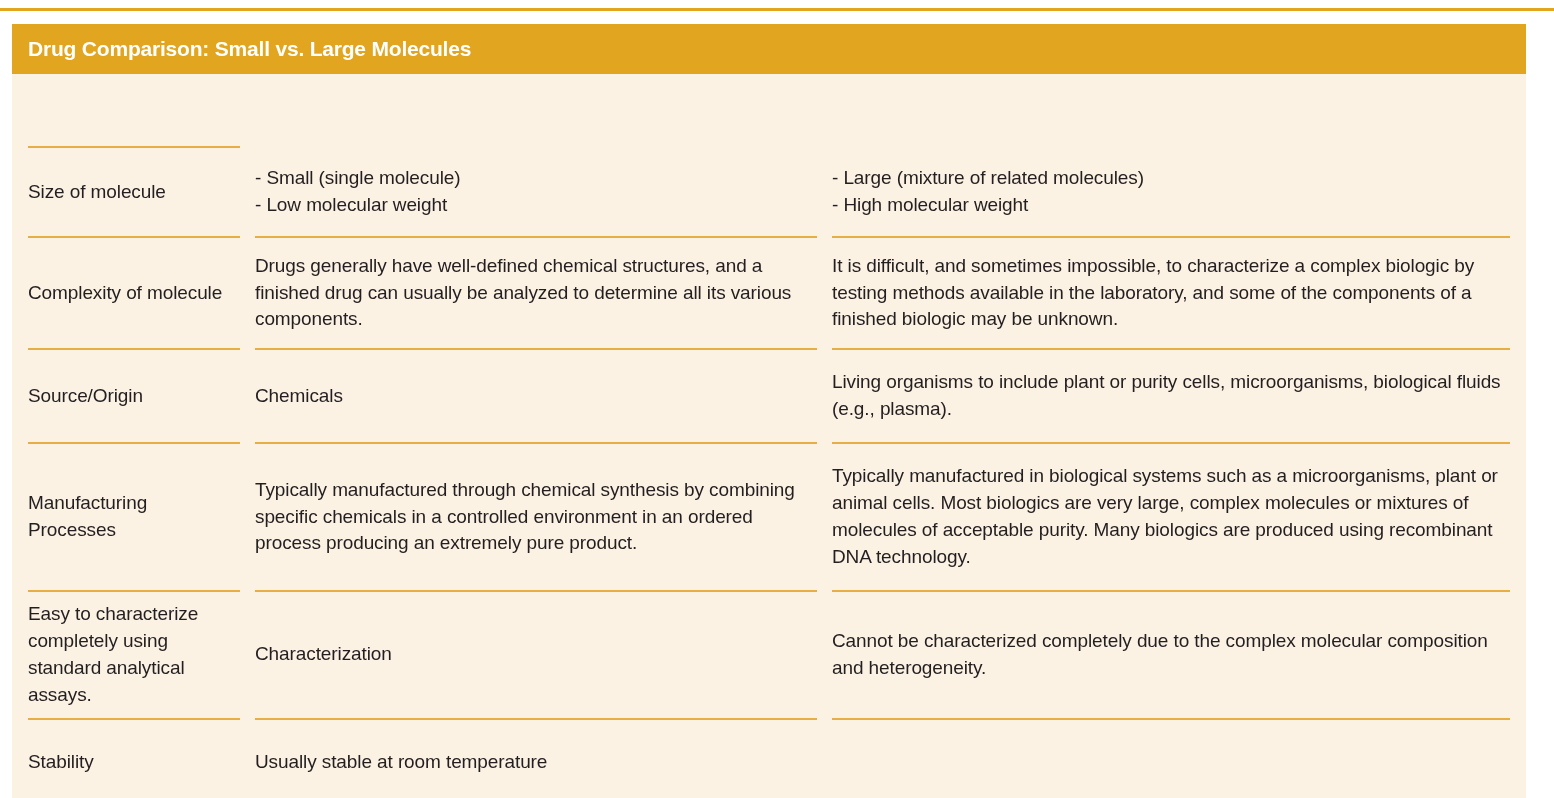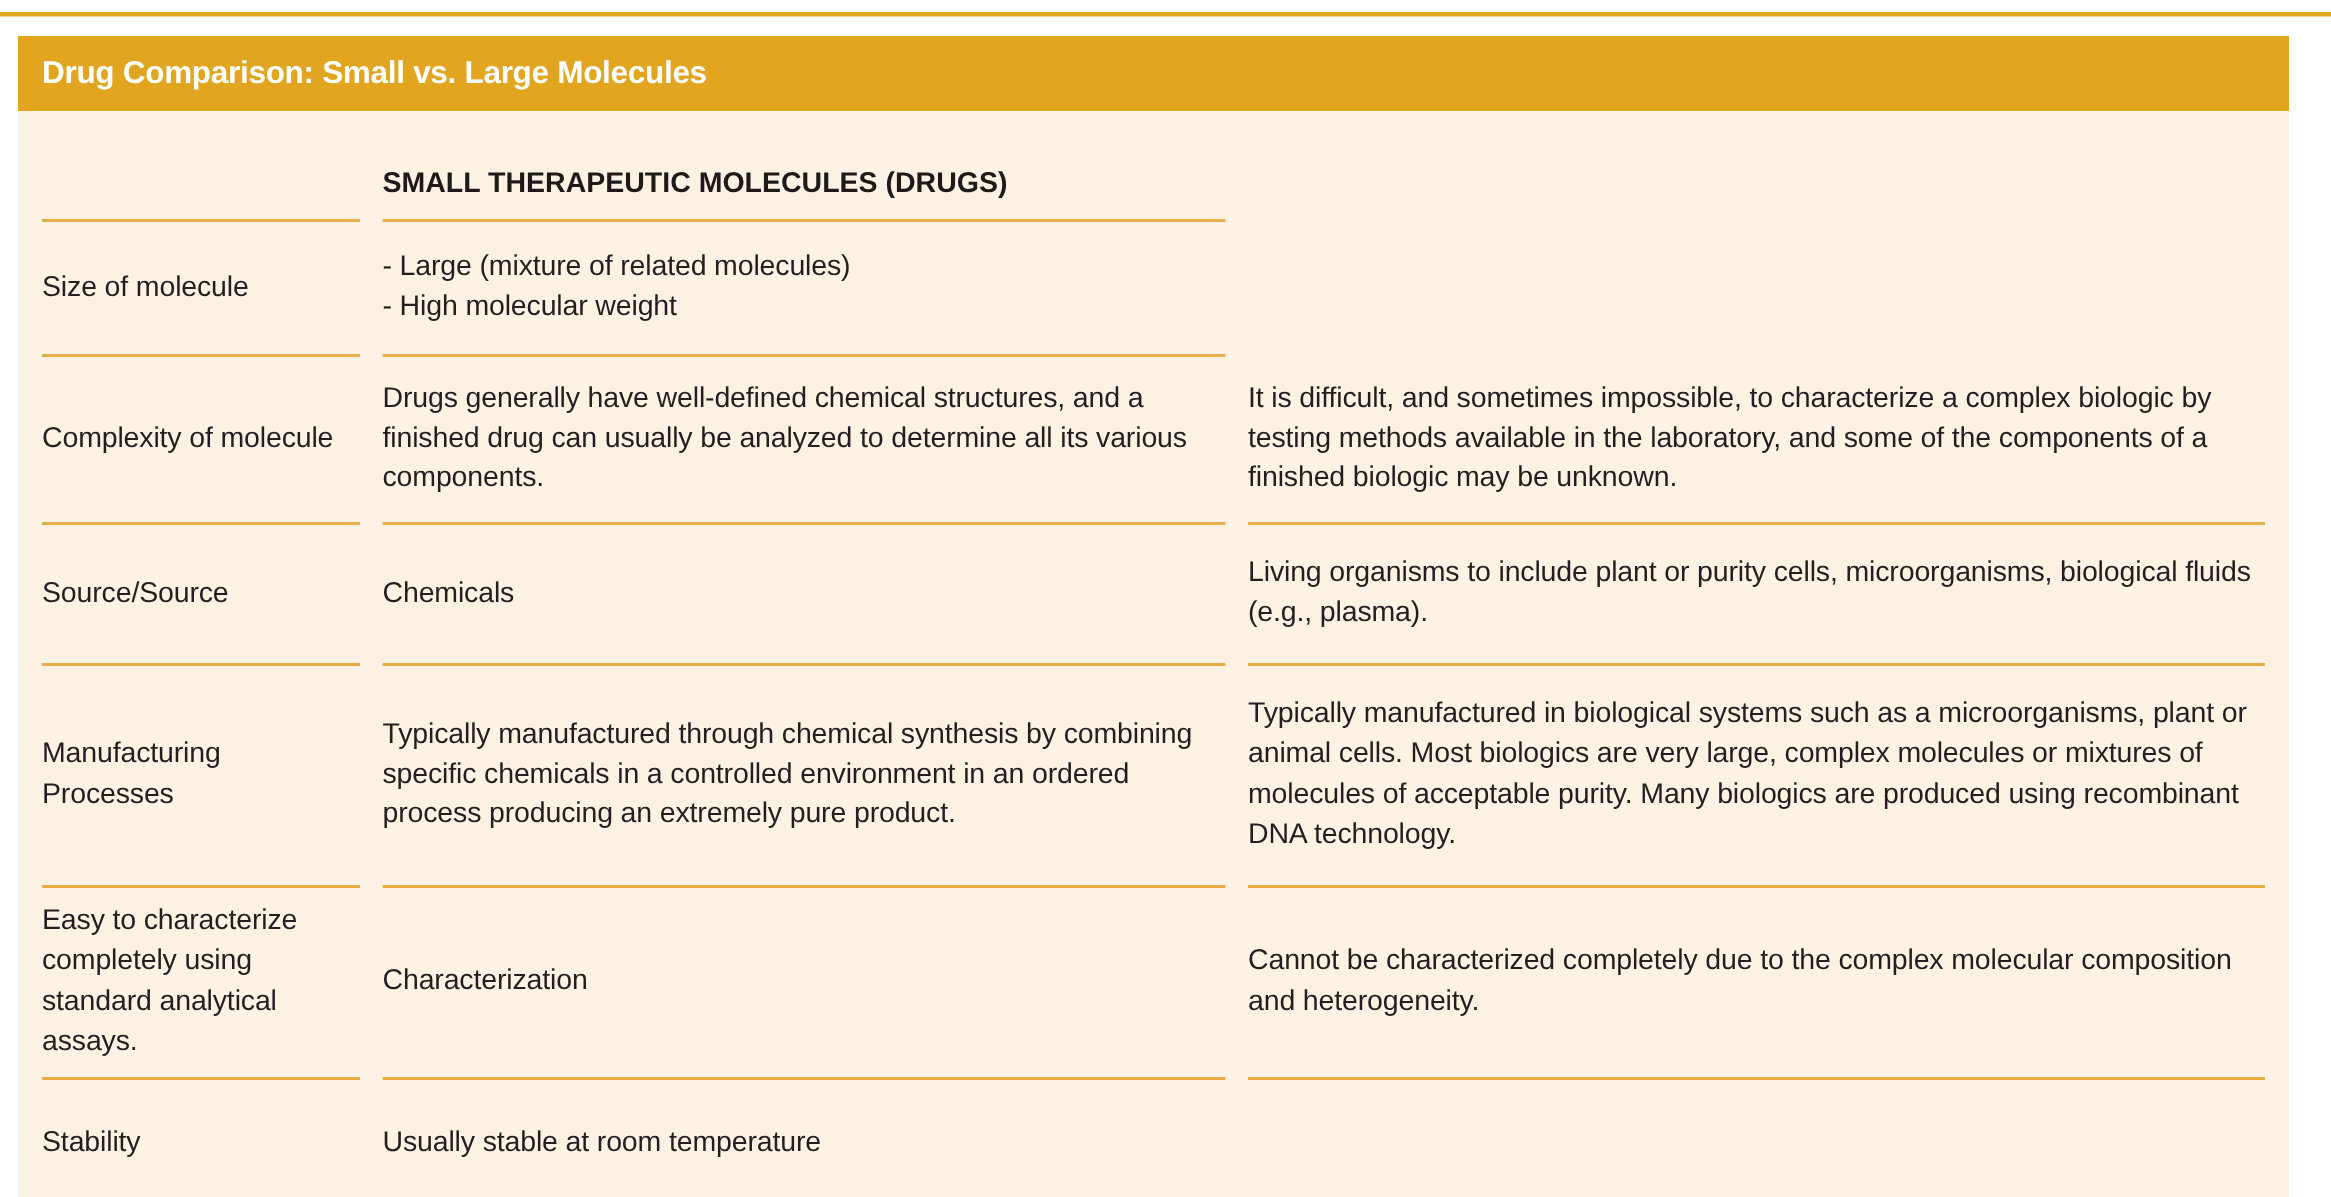--- a/index.html
+++ b/index.html
@@ -85,37 +85,38 @@
   <div class="figure">
 
     <div class="title-bar">
       <span>Drug Comparison: Small vs. Large Molecules</span>
     </div>
 
     <div class="panel">
 
       <div class="trow thead">
         <div class="cell"></div>
-        <div class="cell">SMALL THERAPEUTIC MOLECULES (DRUGS)</div>
       </div>
 
       <div class="trow r-size">
         <div class="cell label-cell">Size of molecule</div>
+        <div class="cell">- Small (single molecule)
+- Low molecular weight</div>
         <div class="cell">- Large (mixture of related molecules)
 - High molecular weight</div>
       </div>
 
       <div class="trow r-complexity">
         <div class="cell label-cell">Complexity of molecule</div>
         <div class="cell">Drugs generally have well-defined chemical structures, and a finished drug can usually be analyzed to determine all its various components.</div>
         <div class="cell">It is difficult, and sometimes impossible, to characterize a complex biologic by testing methods available in the laboratory, and some of the components of a finished biologic may be unknown.</div>
       </div>
 
       <div class="trow r-source">
-        <div class="cell label-cell">Source/Source</div>
+        <div class="cell label-cell">Source/Origin</div>
         <div class="cell">Chemicals</div>
         <div class="cell">Living organisms to include plant or purity cells, microorganisms, biological fluids (e.g., plasma).</div>
       </div>
 
       <div class="trow r-manufacturing">
         <div class="cell label-cell">Manufacturing Processes</div>
         <div class="cell">Typically manufactured through chemical synthesis by combining specific chemicals in a controlled environment in an ordered process producing an extremely pure product.</div>
         <div class="cell">Typically manufactured in biological systems such as a microorganisms, plant or animal cells. Most biologics are very large, complex molecules or mixtures of molecules of acceptable purity. Many biologics are produced using recombinant DNA technology.</div>
       </div>
 

